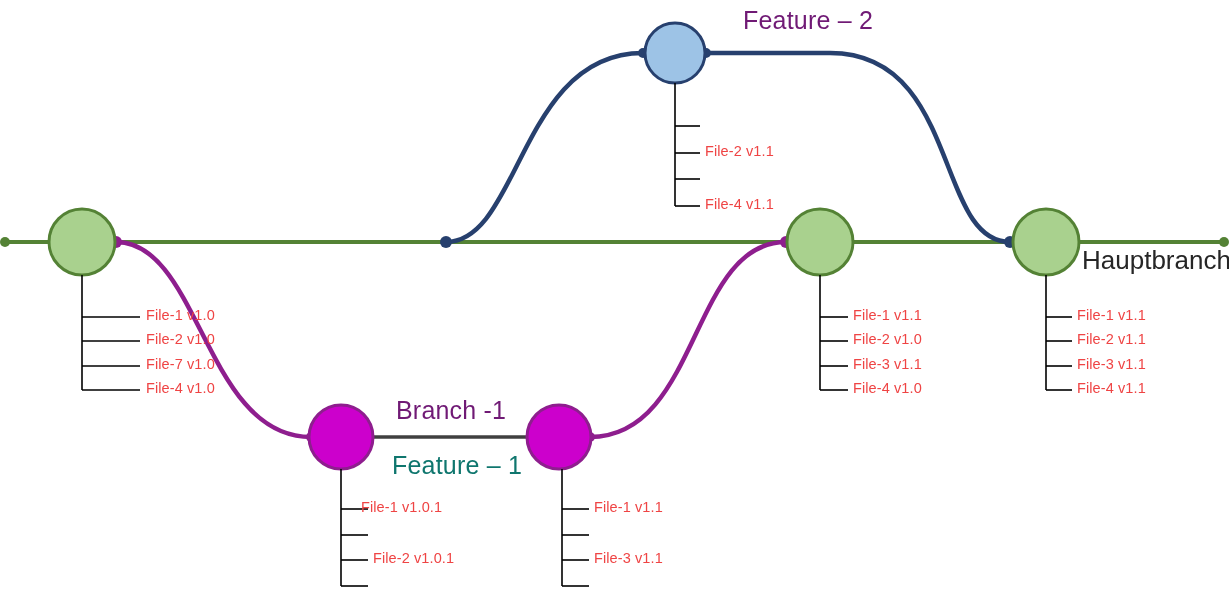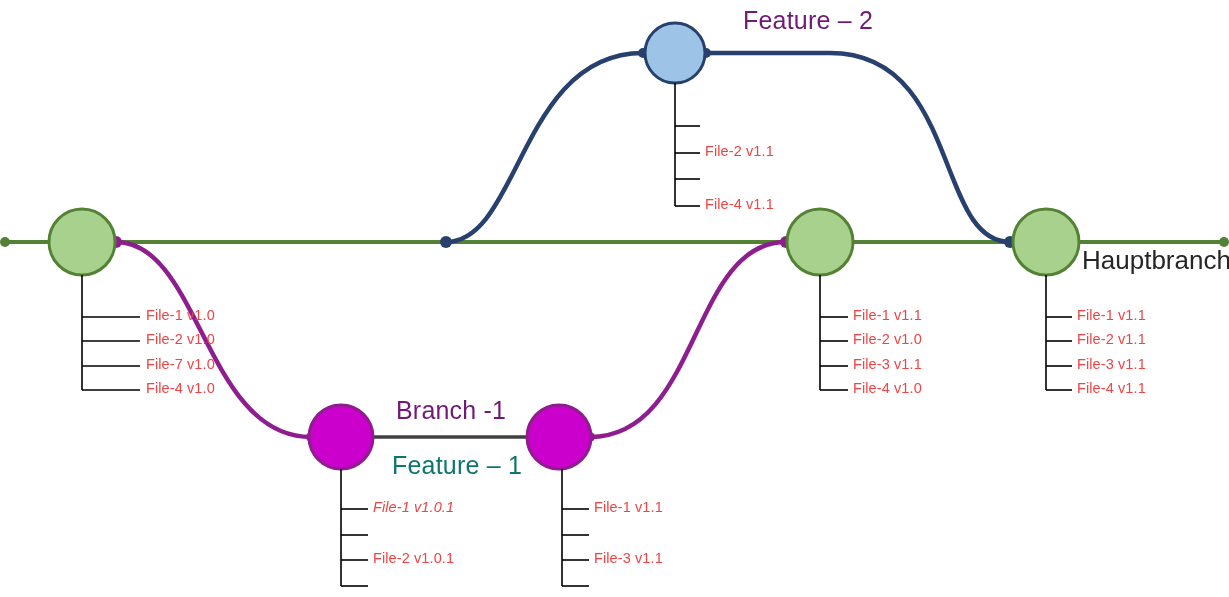--- a/index.html
+++ b/index.html
@@ -126,21 +126,21 @@
         <line x1="1046" y1="366" x2="1072" y2="366" stroke="#000000" stroke-width="1.6"></line>
         <line x1="1046" y1="390" x2="1072" y2="390" stroke="#000000" stroke-width="1.6"></line>
       </g>
   </svg>
 
   <div id="label-layer">
       <div class="lbl file-label" style="left: 146px; top: 307px; text-align: right;">File-1 v1.0</div>
       <div class="lbl file-label" style="left: 146px; top: 331px;">File-2 v1.0</div>
       <div class="lbl file-label" style="left: 146px; top: 356px;">File-7 v1.0</div>
       <div class="lbl file-label" style="left: 146px; top: 380px;">File-4 v1.0</div>
-      <div class="lbl file-label" style="left: 373px; top: 499px; font-style: italic;">File-1 v1.0.1</div>
+      <div class="lbl file-label" style="left: 361px; top: 499px;">File-1 v1.0.1</div>
       <div class="lbl file-label" style="left: 373px; top: 550px;">File-2 v1.0.1</div>
       <div class="lbl file-label" style="left: 594px; top: 499px;">File-1 v1.1</div>
       <div class="lbl file-label" style="left: 594px; top: 550px;">File-3 v1.1</div>
       <div class="lbl file-label" style="left: 705px; top: 143px;">File-2 v1.1</div>
       <div class="lbl file-label" style="left: 705px; top: 196px;">File-4 v1.1</div>
       <div class="lbl file-label" style="left: 853px; top: 307px;">File-1 v1.1</div>
       <div class="lbl file-label" style="left: 853px; top: 331px;">File-2 v1.0</div>
       <div class="lbl file-label" style="left: 853px; top: 356px;">File-3 v1.1</div>
       <div class="lbl file-label" style="left: 853px; top: 380px;">File-4 v1.0</div>
       <div class="lbl file-label" style="left: 1077px; top: 307px;">File-1 v1.1</div>

